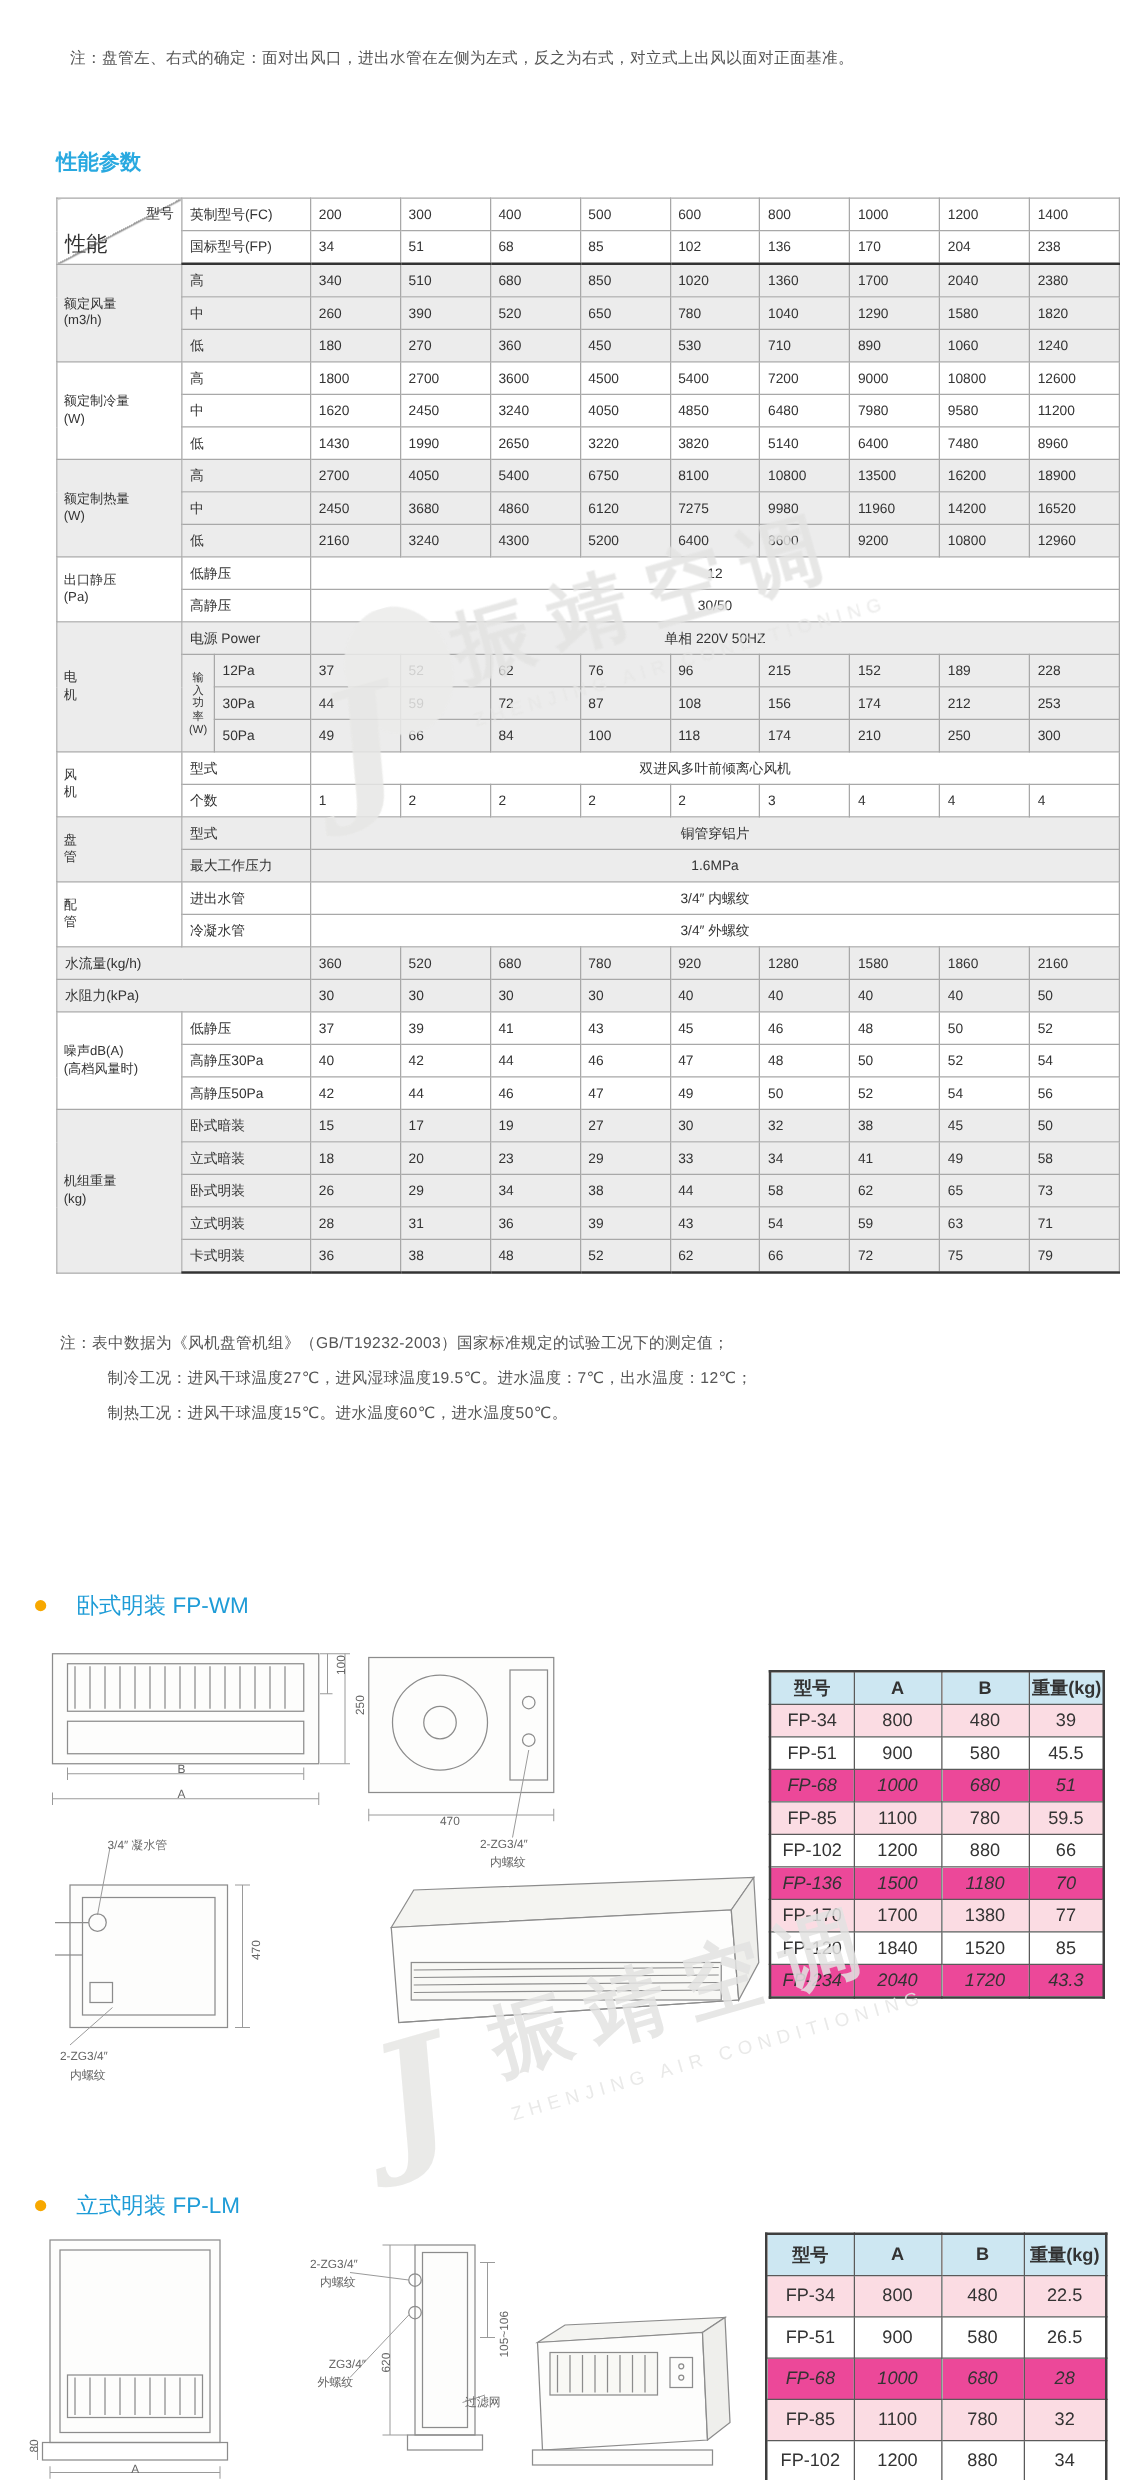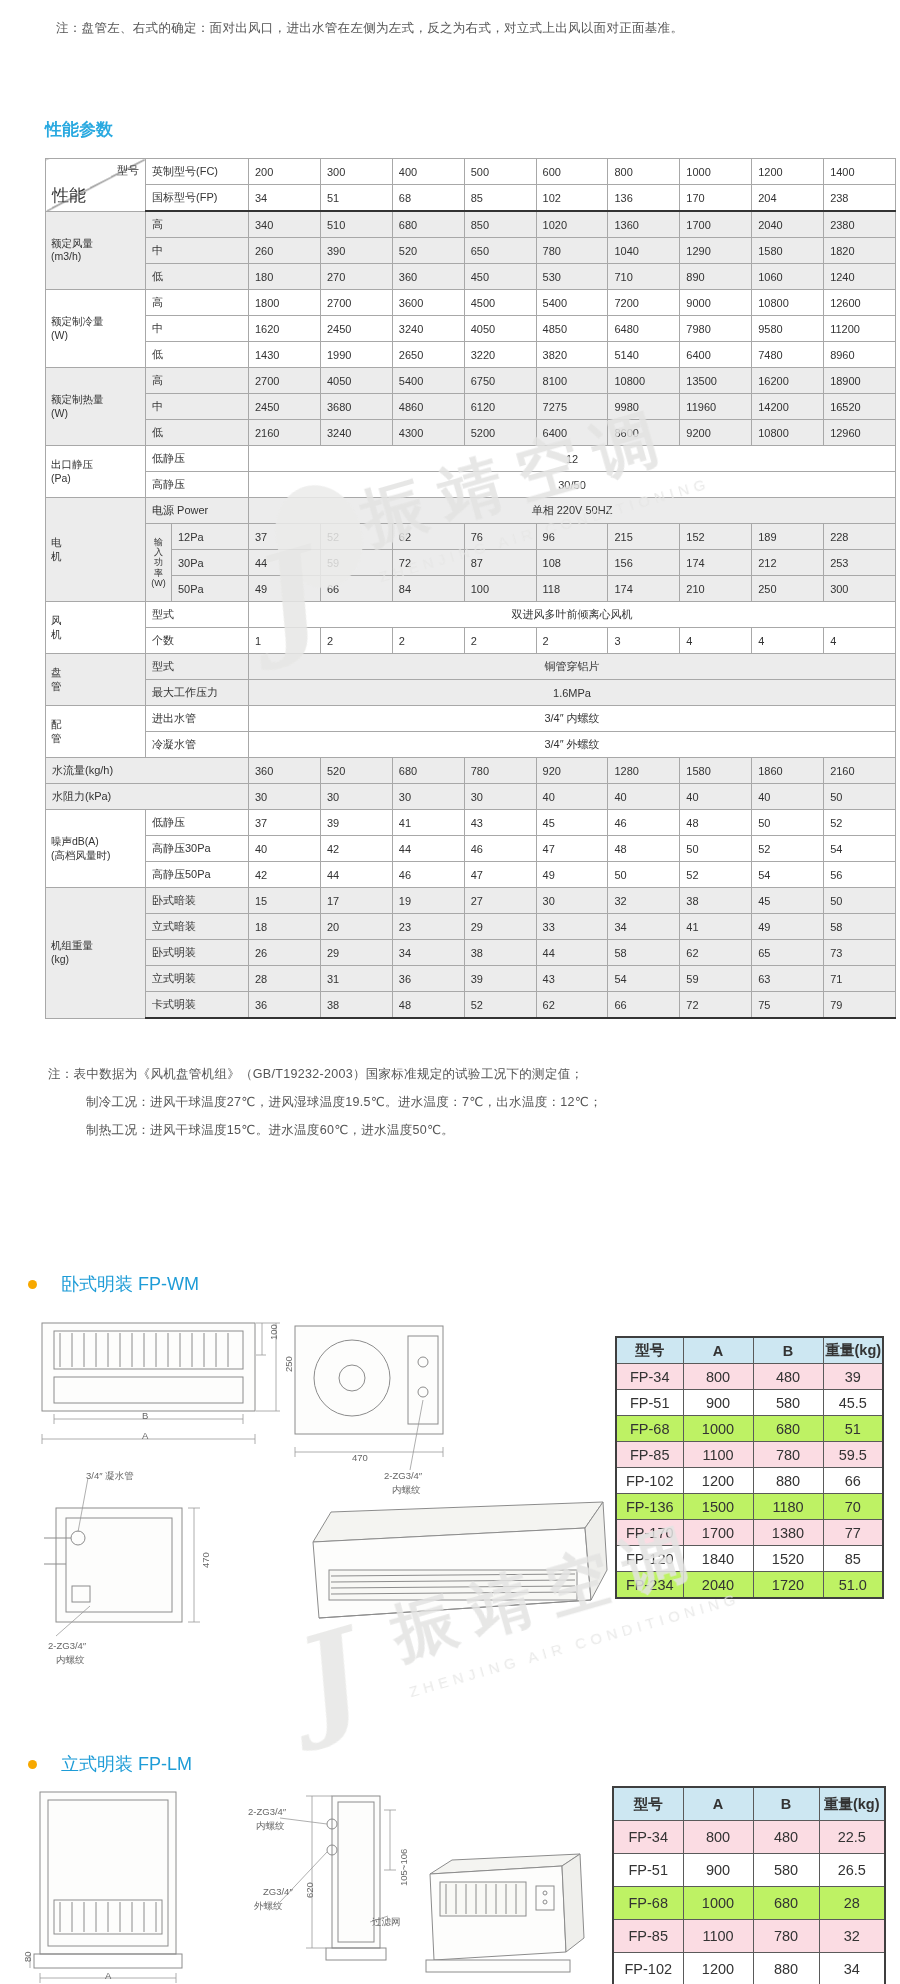--- a/index.html
+++ b/index.html
@@ -29,21 +29,21 @@
   td.corner .c-bot{position:absolute;bottom:4px;left:6px;font-size:17px;}
   .notes{font-size:12.5px;color:#555;letter-spacing:0.3px;}
   
   table.fp{border-collapse:collapse;border:2px solid #3f3f3f;table-layout:fixed;}
   table.fp th,table.fp td{border:1px solid #5a5a5a;text-align:center;font-size:14.5px;color:#333;
       padding:0 2px;overflow:hidden;white-space:nowrap;}
   table.fp th{background:#cde7f2;font-weight:bold;}
   #wm-table th{height:25px;} #wm-table td{height:25px;}
   #lm-table th{height:32px;} #lm-table td{height:32px;}
   table.fp tr.pink{background:#fbdce3;}
-  table.fp tr.blue{background:#bef264;}
+  table.fp tr.blue{background:#ec4899;font-style:italic;}
   
   .wmark{pointer-events:none;z-index:6;transform:rotate(-16deg);opacity:.85;}
   .wmark .cn{font-size:64px;letter-spacing:16px;color:#e3e3e2;font-weight:bold;white-space:nowrap;}
   .wmark .en{font-size:15px;letter-spacing:5px;color:#e6e6e5;white-space:nowrap;margin-top:6px;}
   .wmark .ball{position:absolute;width:86px;height:104px;background:#ebebea;border-radius:50%;
       left:-90px;top:-6px;}
   .wmark .jj{position:absolute;left:-120px;top:24px;font-size:120px;font-family:"DejaVu Serif",serif;
       font-style:italic;color:#e7e7e5;font-weight:bold;}
   
   .dlab{font-size:9.5px;color:#666;white-space:nowrap;}
@@ -51,21 +51,21 @@
   svg{position:absolute;overflow:visible;}
   .ln{stroke:#8c8c8c;stroke-width:1;fill:none;}
   .lnF{stroke:#8c8c8c;stroke-width:1;fill:#fdfdfc;}
   .dim{stroke:#9a9a9a;stroke-width:.8;fill:none;}
 </style>
 </head>
 <body>
 
 <div id="page">
 
-  <div class="abs intro" style="left:56px;top:20px;">注：盘管左、右式的确定：面对出风口，进出水管在左侧为左式，反之为右式，对立式上出风以面对正面基准。</div>
+  <div class="abs intro" style="left:56px;top:38px;">注：盘管左、右式的确定：面对出风口，进出水管在左侧为左式，反之为右式，对立式上出风以面对正面基准。</div>
 
   <div class="abs sec-title" style="left:45px;top:118px;">性能参数</div>
 
   <table class="spec abs" style="left:45px;top:158px;">
     <colgroup>
       <col style="width:100px">
         <col style="width:26px">
         <col style="width:77px">
       <col span="9" style="width:71.9px">
     </colgroup>
@@ -609,21 +609,21 @@
         <tr>
           <td>FP-120</td>
           <td>1840</td>
           <td>1520</td>
           <td>85</td>
         </tr>
         <tr class="blue">
           <td>FP-234</td>
           <td>2040</td>
           <td>1720</td>
-          <td>51.0</td>
+          <td>43.3</td>
         </tr>
       </tbody>
   </table>
 
   <div class="abs sec-head" style="left:28px;top:1752px;">
     <span class="bullet"></span>
     <span>立式明装 FP-LM</span>
   </div>
 
   <svg class="abs" style="left:30px;top:1788px;" width="200" height="196">

